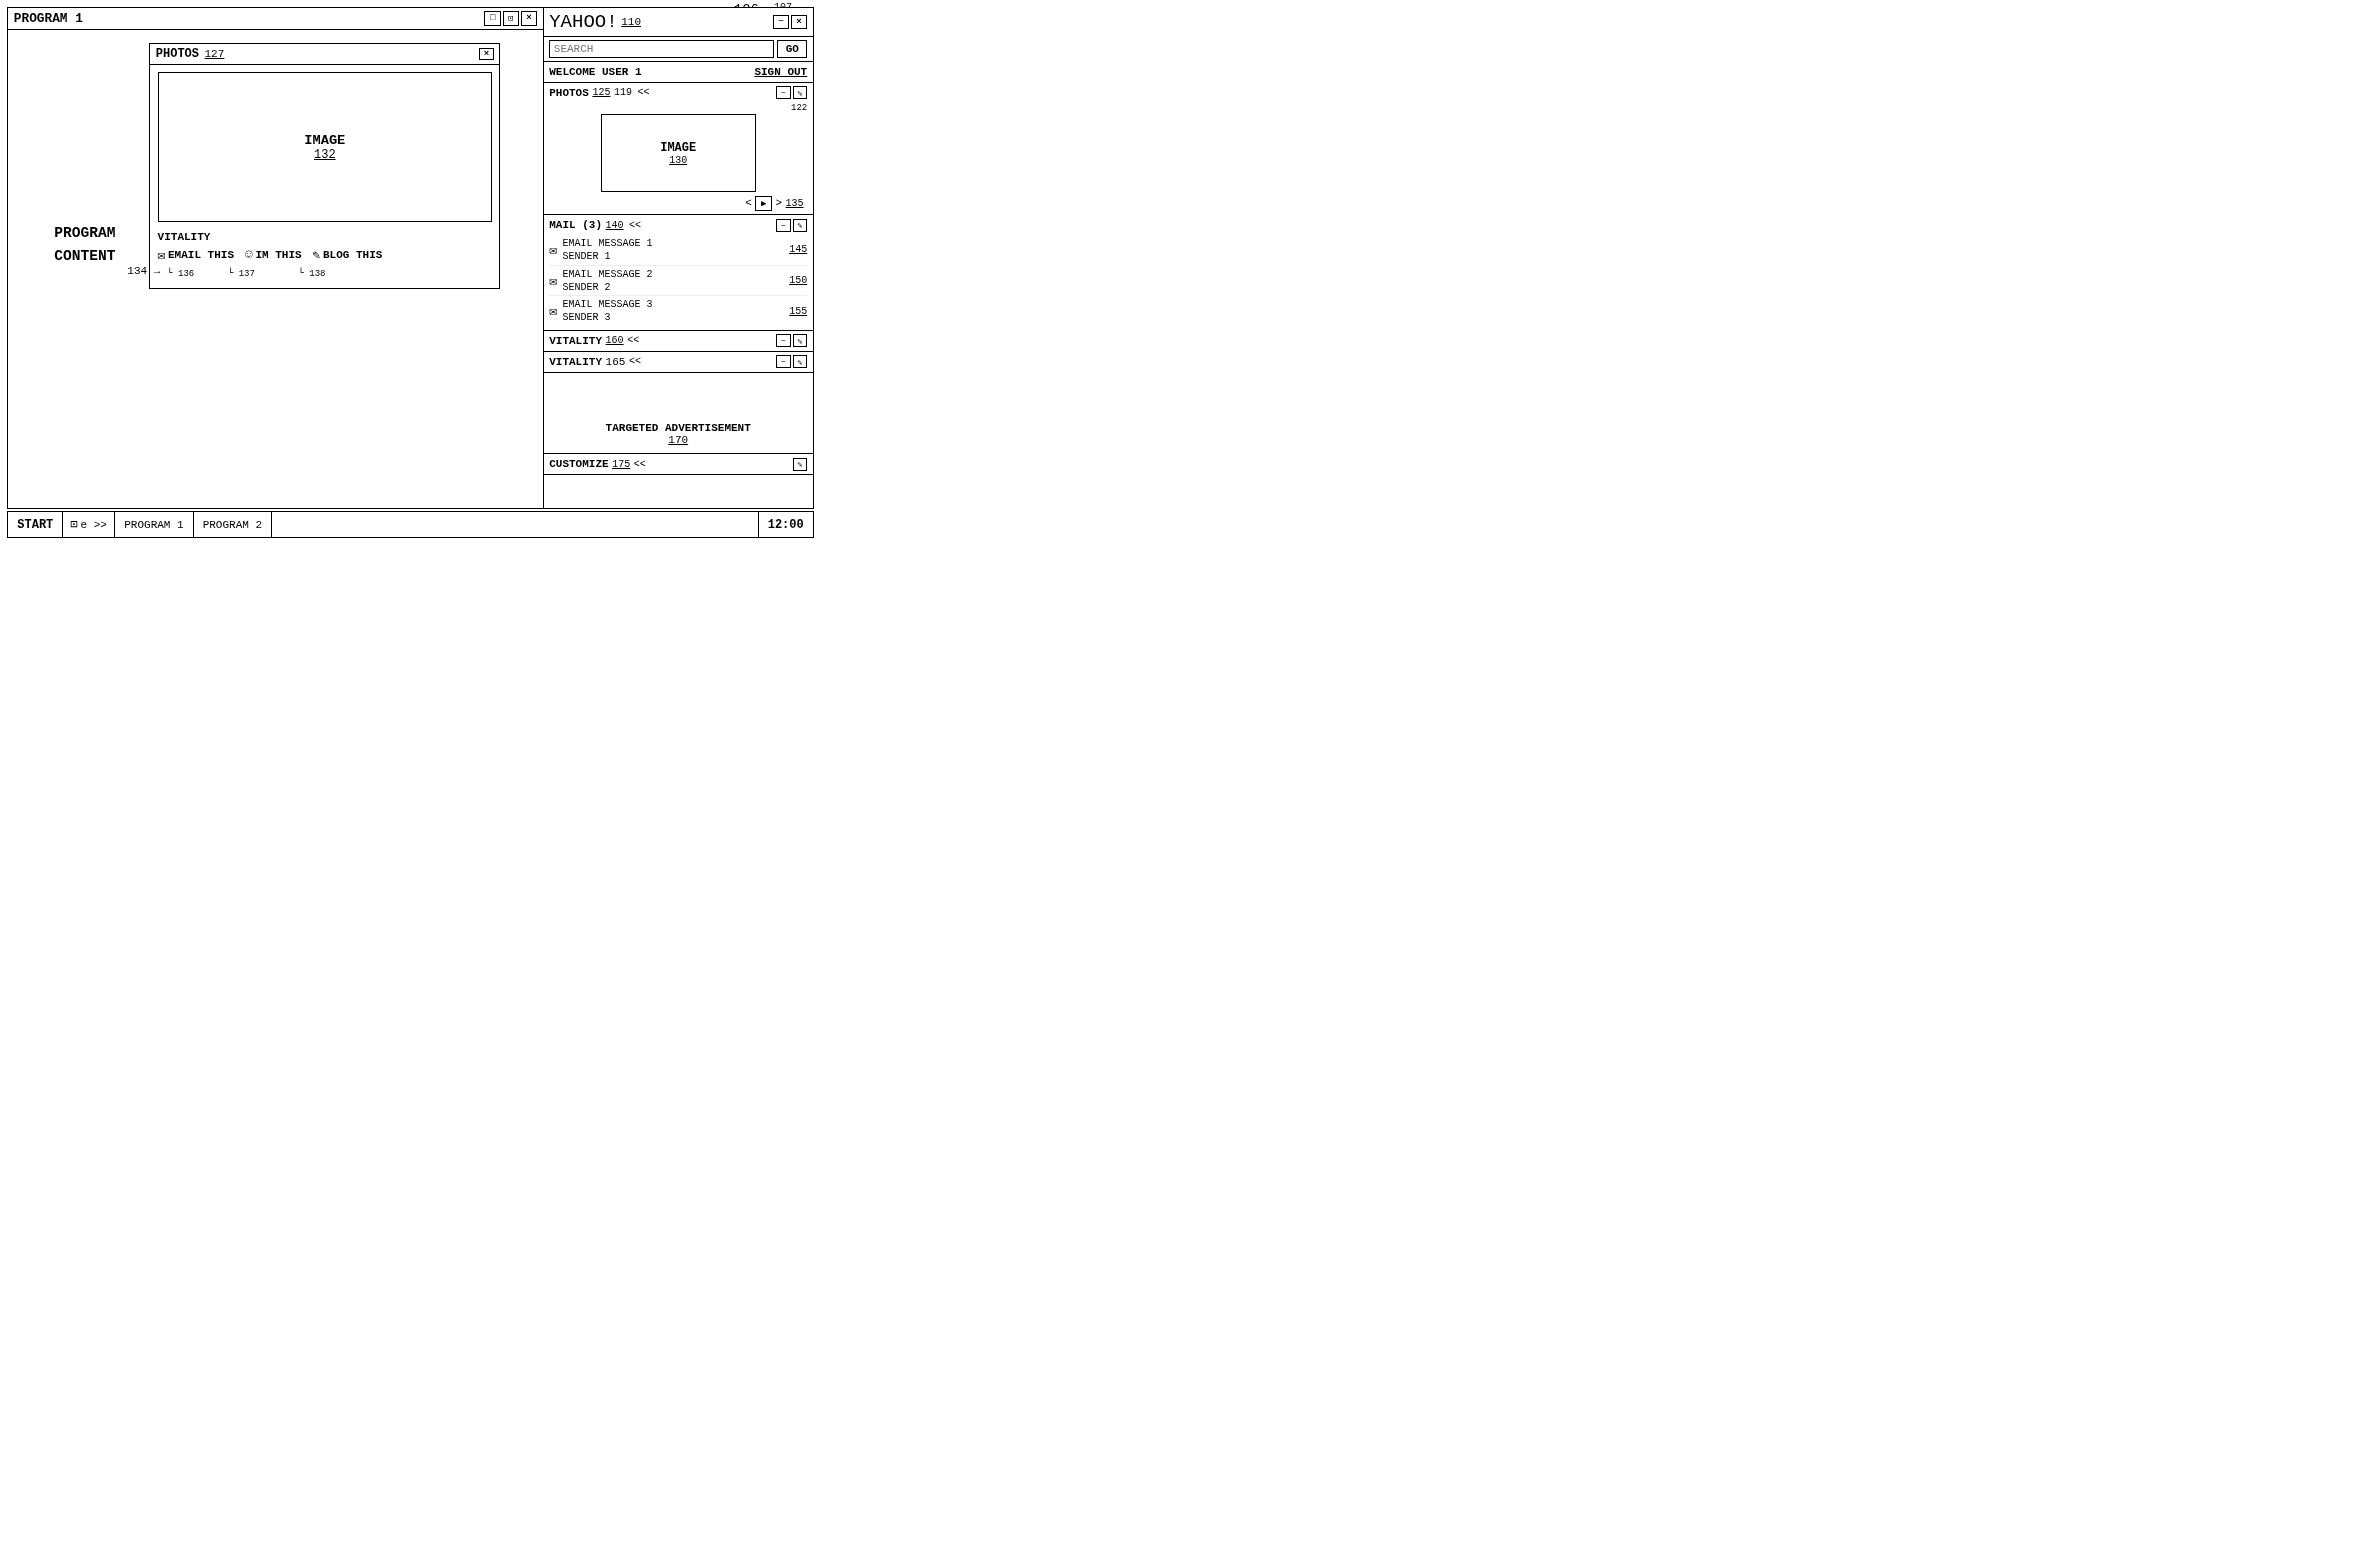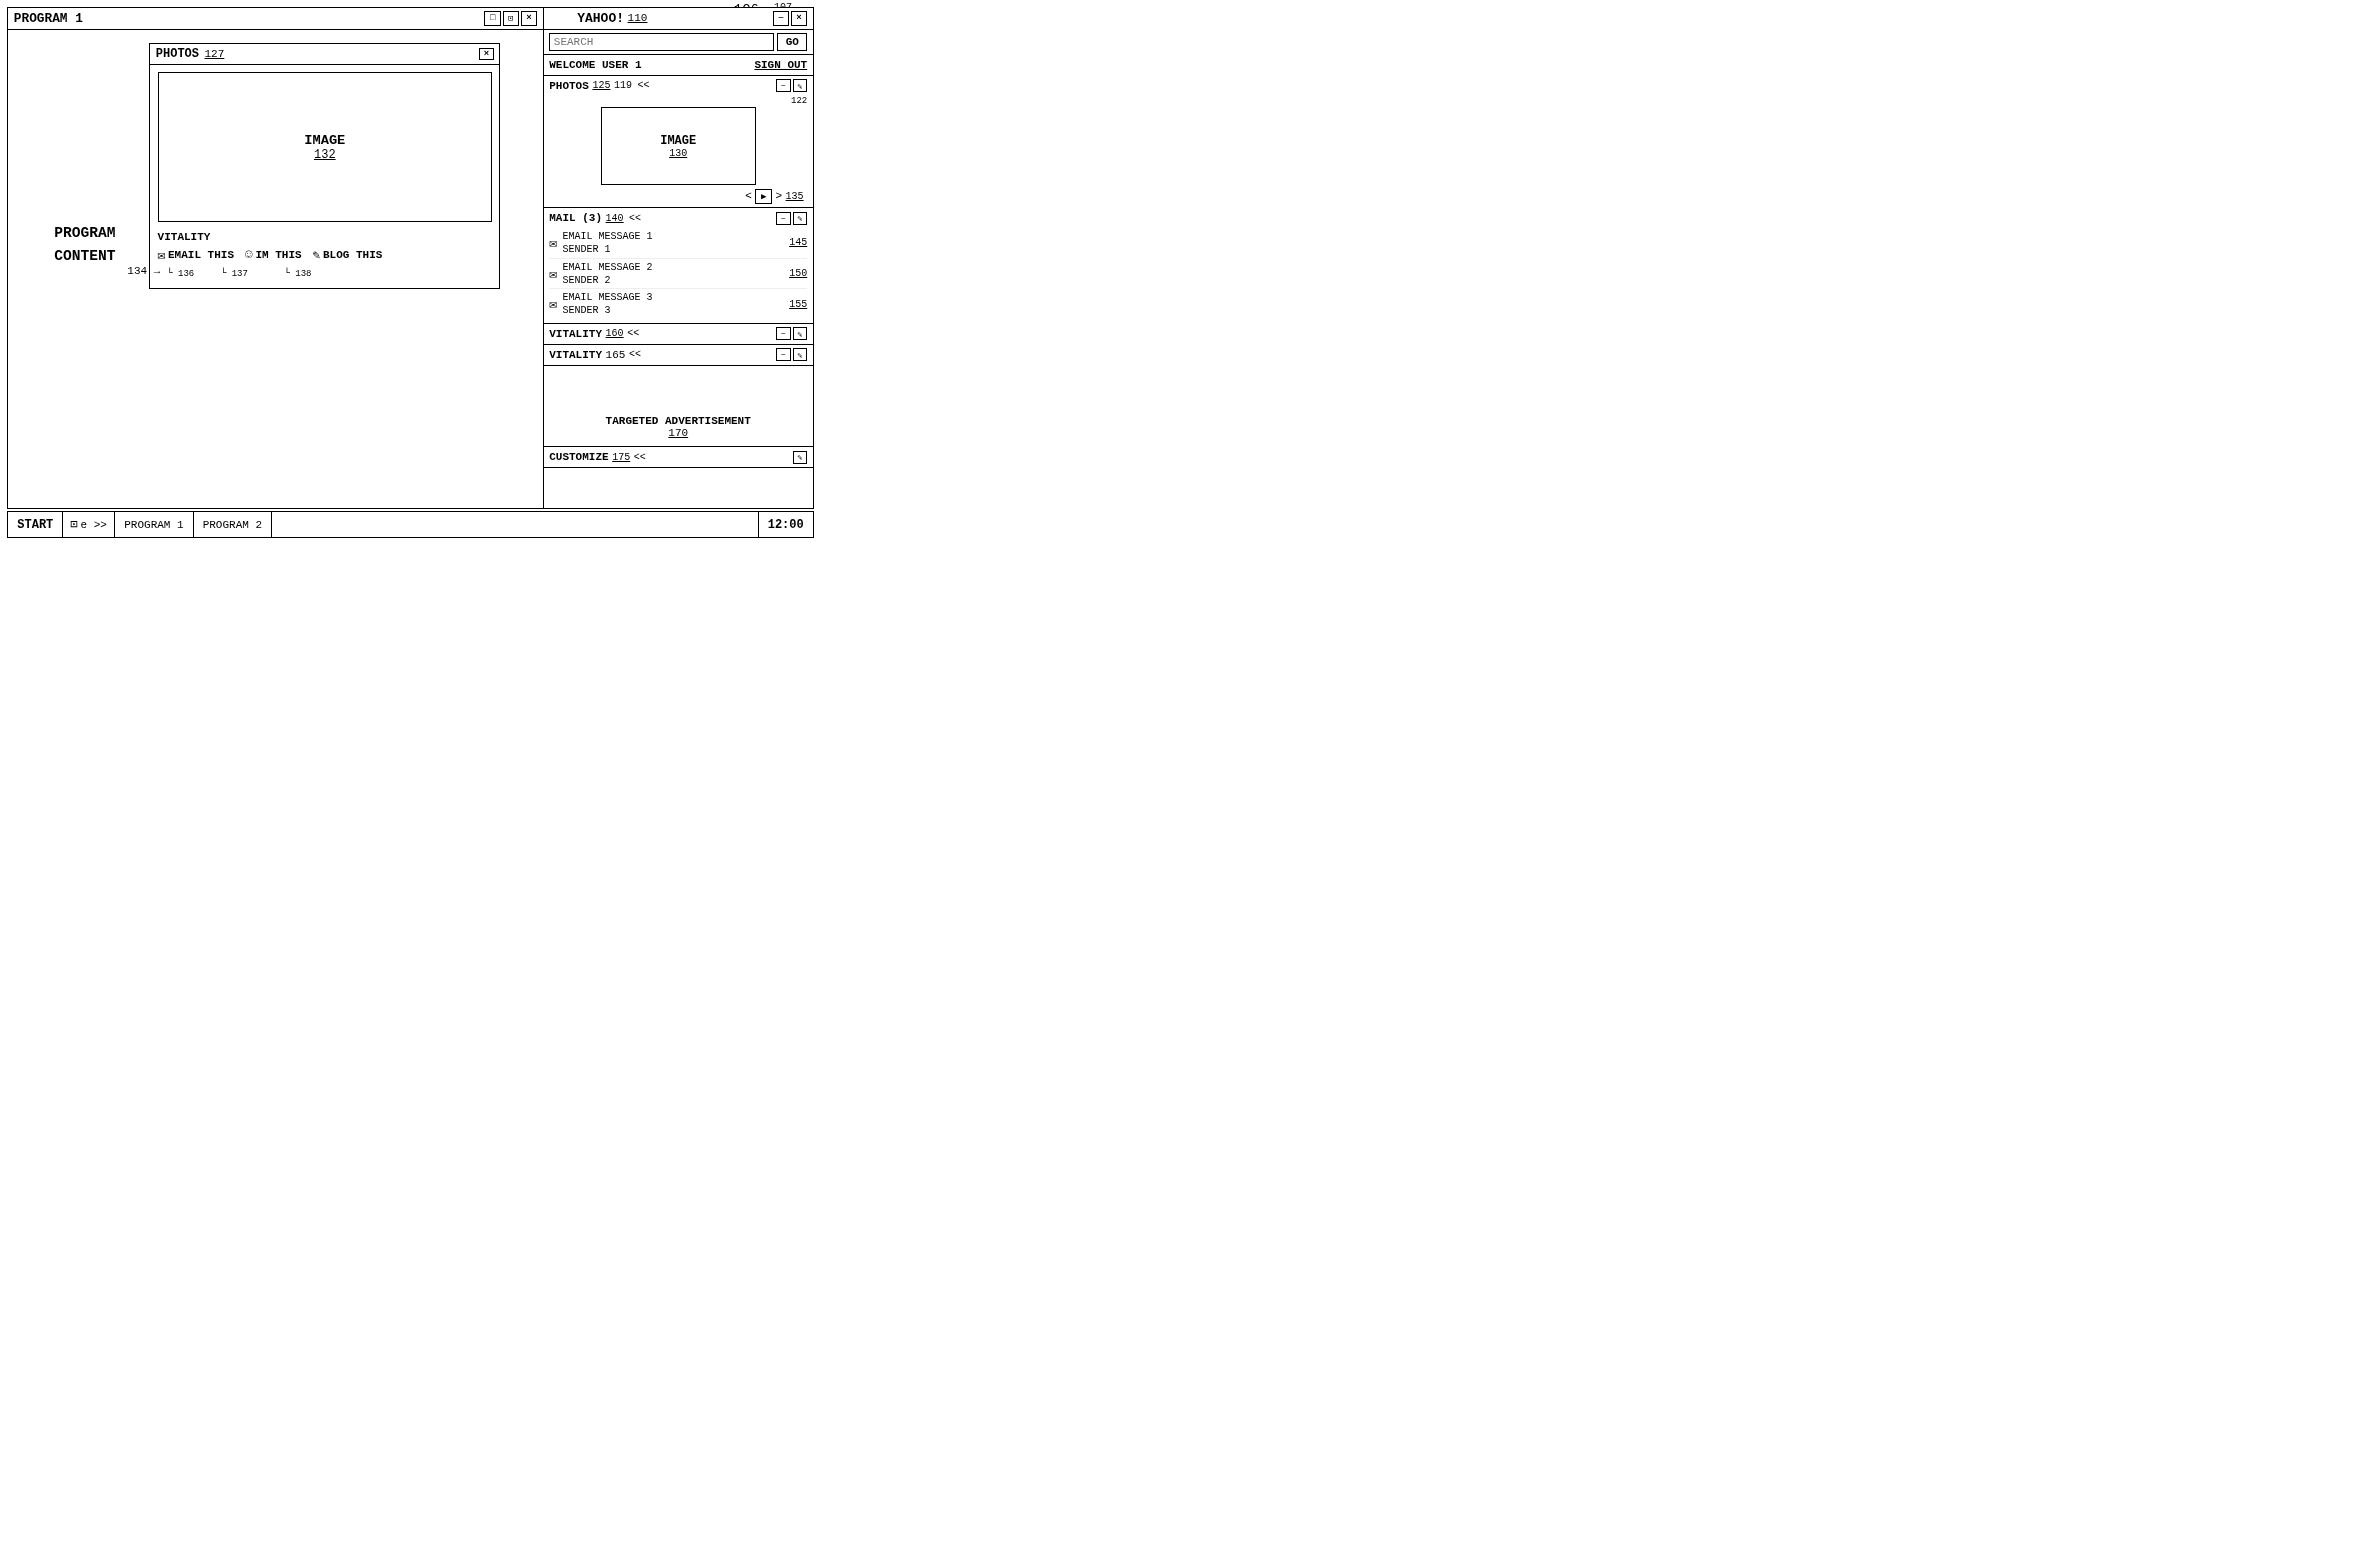--- a/index.html
+++ b/index.html
@@ -72,21 +72,21 @@
                   <span style="font-size:12.8px;">☺</span>
                   <span>IM THIS</span>
                 </div>
 
                 <div style="display:flex;align-items:center;gap:2.7px;font-size:11px;font-weight:bold;">
                   <span style="font-size:12.8px;">✎</span>
                   <span>BLOG THIS</span>
                 </div>
               </div>
 
-              <div style="display:flex; gap:9px; margin-top:5.5px; padding-left:9px;">
+              <div style="display:flex; gap:16px; margin-top:5.5px; padding-left:9px;">
                 <div style="font-size:9px; margin-left:0px;">
                   <span style="font-size:10px;">└</span> <span>136</span>
                 </div>
                 <div style="font-size:9px; margin-left:17px;">
                   <span style="font-size:10px;">└</span> <span>137</span>
                 </div>
                 <div style="font-size:9px; margin-left:27px;">
                   <span style="font-size:10px;">└</span> <span>138</span>
                 </div>
               </div>
@@ -98,21 +98,21 @@
           <span>134 →</span>
         </div>
 
       </div>
     </div>
 
     <div style="width:269px; display:flex; flex-direction:column; background:#fff; position:relative; overflow-y:auto;">
 
       <div style="display:flex; align-items:center; justify-content:space-between; padding:2.7px 5.5px; border-bottom:0.9px solid #000;">
         <div style="display:flex;align-items:center;gap:3.6px;">
-          <span style="font-size:13px; font-weight:bold;margin-left:28px;">YAHOO!</span>
+          <span style="font-size:19px; font-weight:normal;">YAHOO!</span>
           <span style="text-decoration:underline; font-size:11px;">110</span>
         </div>
         <div style="display:flex;gap:1.8px;">
           <div style="width:16.4px;height:14.6px;border:0.9px solid #000;display:flex;align-items:center;justify-content:center;font-size:10px;cursor:pointer;">−</div>
           <div style="width:16.4px;height:14.6px;border:0.9px solid #000;display:flex;align-items:center;justify-content:center;font-size:9px;cursor:pointer;font-weight:bold;">×</div>
         </div>
       </div>
 
       <div style="padding:3.6px 5.5px; border-bottom:0.9px solid #000;">
         <div style="display:flex; gap:3.6px;">

